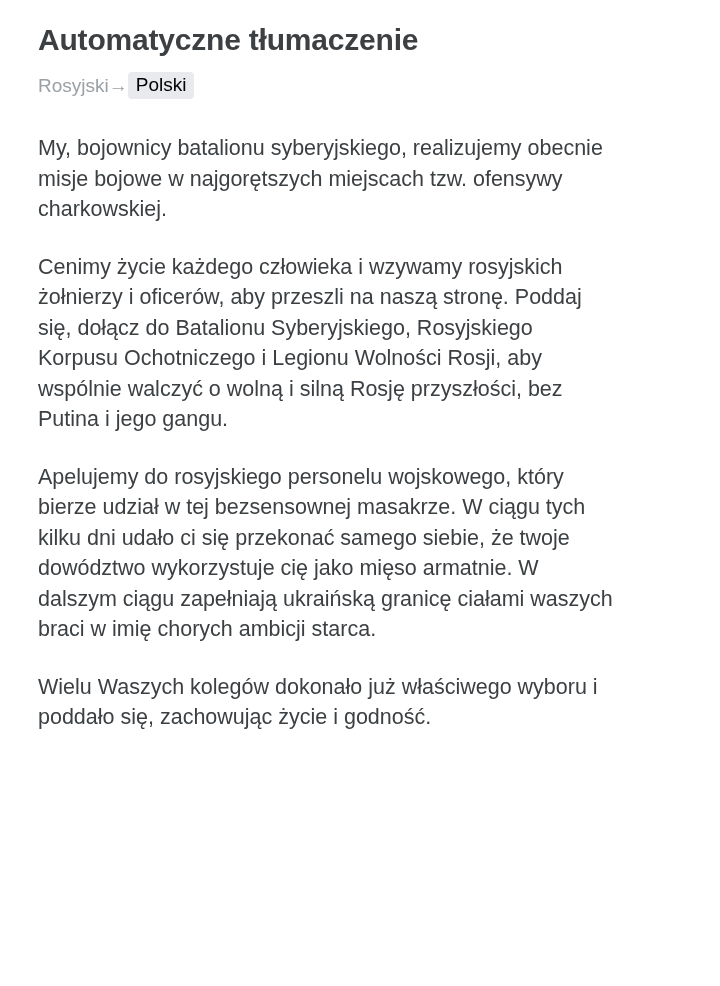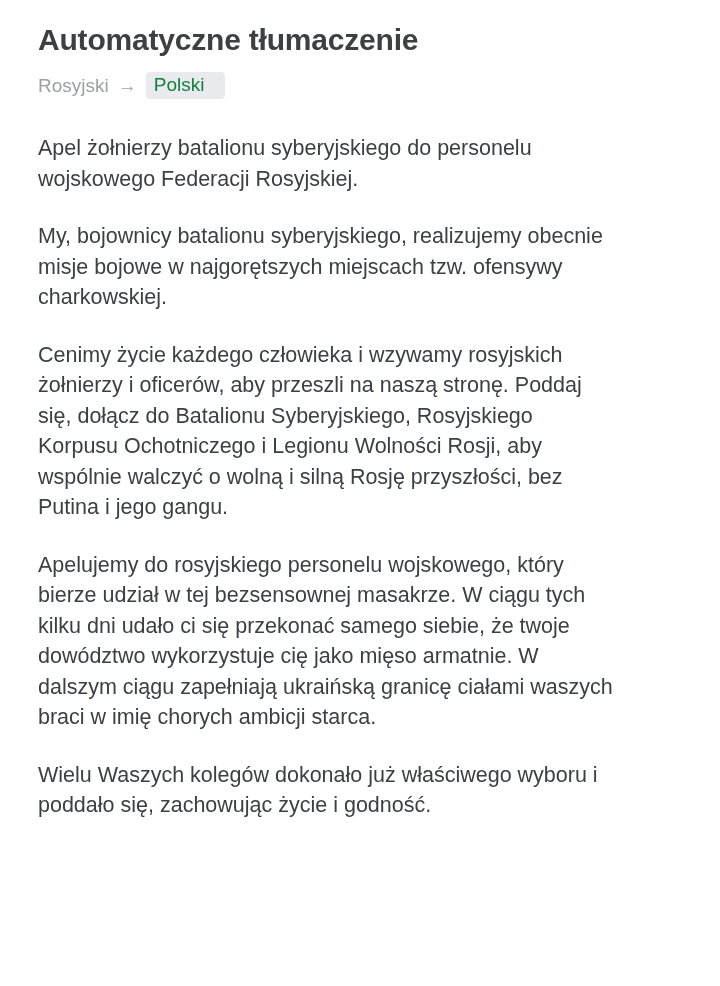--- a/index.html
+++ b/index.html
@@ -23,39 +23,38 @@
     font-size: 30px;
     font-weight: bold;
     color: #3c4043;
     letter-spacing: -0.2px;
     margin: 0 0 14px 0;
     line-height: 1.2;
   }
   .lang-row {
     display: flex;
     align-items: center;
-    gap: 9px;
     margin-bottom: 34px;
     text-align: center;
   }
   .lang-source {
     font-size: 19px;
     color: #9aa0a6;
   }
   .lang-arrow {
     font-size: 19px;
     color: #9aa0a6;
     line-height: 1;
   }
   .lang-target {
     font-size: 19px;
-    color: #15803d;
+    color: #000000;
     background: #e8eaed;
     border-radius: 4px;
-    padding: 2px 21px 3px 8px;
+    padding: 2px 8px 3px 8px;
   }
   .body-text p {
     font-size: 21.5px;
     line-height: 1.42;
     color: #3c4043;
     margin: 0 0 27px 0;
   }
   .body-text p:last-child {
     margin-bottom: 16px;
   }
@@ -67,20 +66,19 @@
 
   <h1 class="title">Automatyczne tłumaczenie</h1>
 
   <div class="lang-row">
     <span class="lang-source">Rosyjski</span>
     <span class="lang-arrow">→</span>
     <span class="lang-target">Polski</span>
   </div>
 
   <div class="body-text">
-    <p>Apel żołnierzy batalionu syberyjskiego do personelu wojskowego Federacji Rosyjskiej.</p>
     <p>My, bojownicy batalionu syberyjskiego, realizujemy obecnie misje bojowe w najgorętszych miejscach tzw. ofensywy charkowskiej.</p>
     <p>Cenimy życie każdego człowieka i wzywamy rosyjskich żołnierzy i oficerów, aby przeszli na naszą stronę. Poddaj się, dołącz do Batalionu Syberyjskiego, Rosyjskiego Korpusu Ochotniczego i Legionu Wolności Rosji, aby wspólnie walczyć o wolną i silną Rosję przyszłości, bez Putina i jego gangu.</p>
     <p>Apelujemy do rosyjskiego personelu wojskowego, który bierze udział w tej bezsensownej masakrze. W ciągu tych kilku dni udało ci się przekonać samego siebie, że twoje dowództwo wykorzystuje cię jako mięso armatnie. W dalszym ciągu zapełniają ukraińską granicę ciałami waszych braci w imię chorych ambicji starca.</p>
     <p>Wielu Waszych kolegów dokonało już właściwego wyboru i poddało się, zachowując życie i godność.</p>
   </div>
 
 </div>
 
 </body></html>

